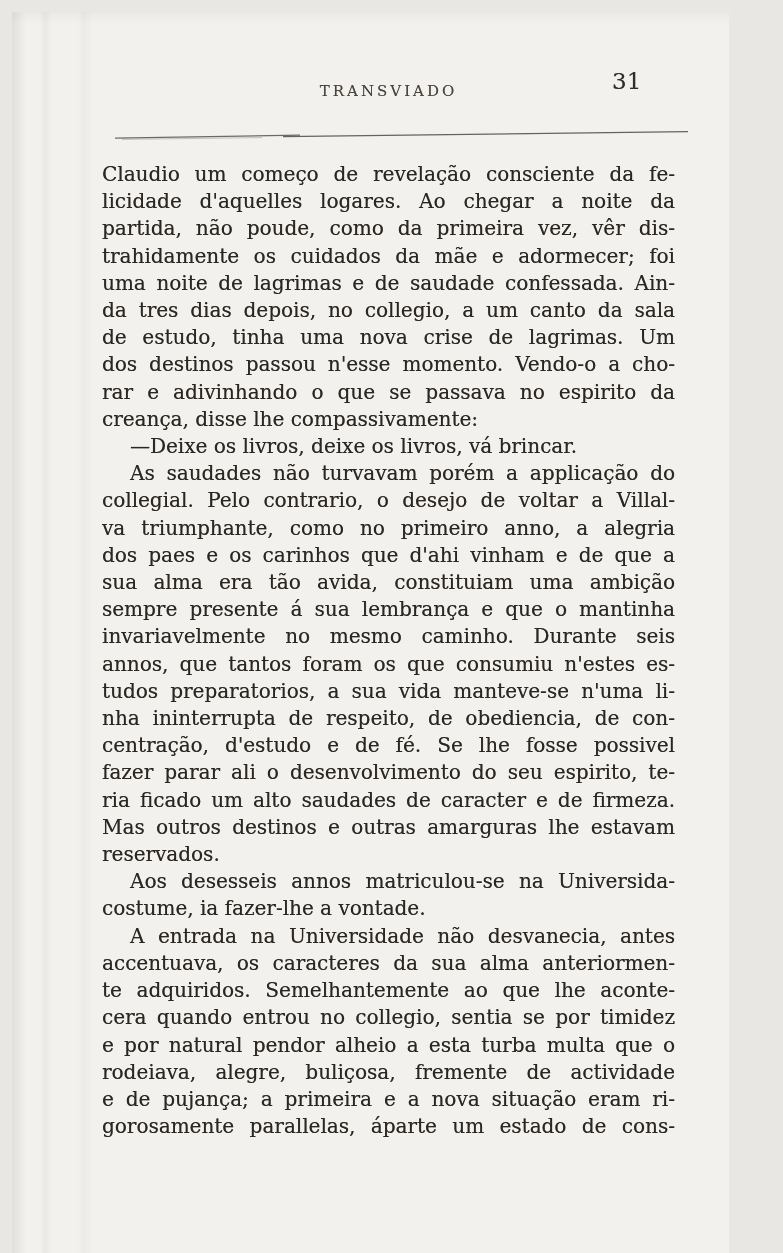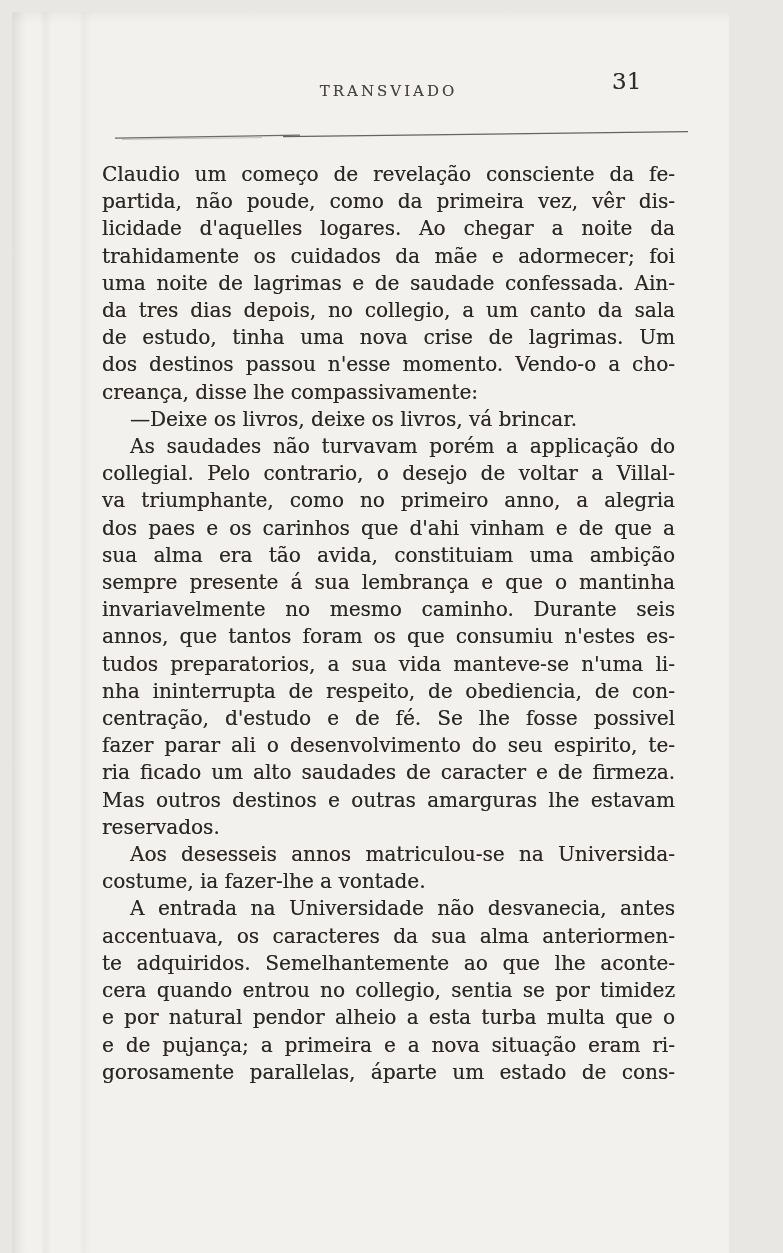--- a/index.html
+++ b/index.html
@@ -83,27 +83,28 @@
   </header>
 
   <svg class="header-rule" viewBox="0 0 783 14" xmlns="http://www.w3.org/2000/svg" aria-hidden="true">
     <line x1="103" y1="11.2" x2="288" y2="8.2" stroke="#58534b" stroke-width="1.2" opacity="0.85"></line>
     <line x1="110" y1="12.4" x2="250" y2="10.6" stroke="#6a655c" stroke-width="0.7" opacity="0.5"></line>
     <line x1="271" y1="9.6" x2="676" y2="4.6" stroke="#58534b" stroke-width="1.2" opacity="0.9"></line>
   </svg>
 
   <main class="textblock">
       <div class="line just">Claudio um começo de revelação consciente da fe-</div>
+      <div class="line just">licidade d'aquelles logares. Ao chegar a noite da</div>
       <div class="line just">partida, não poude, como da primeira vez, vêr dis-</div>
-      <div class="line just">licidade d'aquelles logares. Ao chegar a noite da</div>
       <div class="line just">trahidamente os cuidados da mãe e adormecer; foi</div>
       <div class="line just">uma noite de lagrimas e de saudade confessada. Ain-</div>
       <div class="line just">da tres dias depois, no collegio, a um canto da sala</div>
       <div class="line just">de estudo, tinha uma nova crise de lagrimas. Um</div>
       <div class="line just">dos destinos passou n'esse momento. Vendo-o a cho-</div>
+      <div class="line just">rar e adivinhando o que se passava no espirito da</div>
       <div class="line">creança, disse lhe compassivamente:</div>
       <div class="line indent">—Deixe os livros, deixe os livros, vá brincar.</div>
       <div class="line indent just">As saudades não turvavam porém a applicação do</div>
       <div class="line just">collegial. Pelo contrario, o desejo de voltar a Villal-</div>
       <div class="line just">va triumphante, como no primeiro anno, a alegria</div>
       <div class="line just">dos paes e os carinhos que d'ahi vinham e de que a</div>
       <div class="line just">sua alma era tão avida, constituiam uma ambição</div>
       <div class="line just">sempre presente á sua lembrança e que o mantinha</div>
       <div class="line just">invariavelmente no mesmo caminho. Durante seis</div>
       <div class="line just">annos, que tantos foram os que consumiu n'estes es-</div>
@@ -114,17 +115,18 @@
       <div class="line just">ria ficado um alto saudades de caracter e de firmeza.</div>
       <div class="line just">Mas outros destinos e outras amarguras lhe estavam</div>
       <div class="line">reservados.</div>
       <div class="line indent just">Aos desesseis annos matriculou-se na Universida-</div>
       <div class="line">costume, ia fazer-lhe a vontade.</div>
       <div class="line indent just">A entrada na Universidade não desvanecia, antes</div>
       <div class="line just">accentuava, os caracteres da sua alma anteriormen-</div>
       <div class="line just">te adquiridos. Semelhantemente ao que lhe aconte-</div>
       <div class="line just">cera quando entrou no collegio, sentia se por timidez</div>
       <div class="line just">e por natural pendor alheio a esta turba multa que o</div>
+      <div class="line just">rodeiava, alegre, buliçosa, fremente de actividade</div>
       <div class="line just">e de pujança; a primeira e a nova situação eram ri-</div>
       <div class="line just">gorosamente parallelas, áparte um estado de cons-</div>
     </main>
 
 </div>
 
 </body></html>

